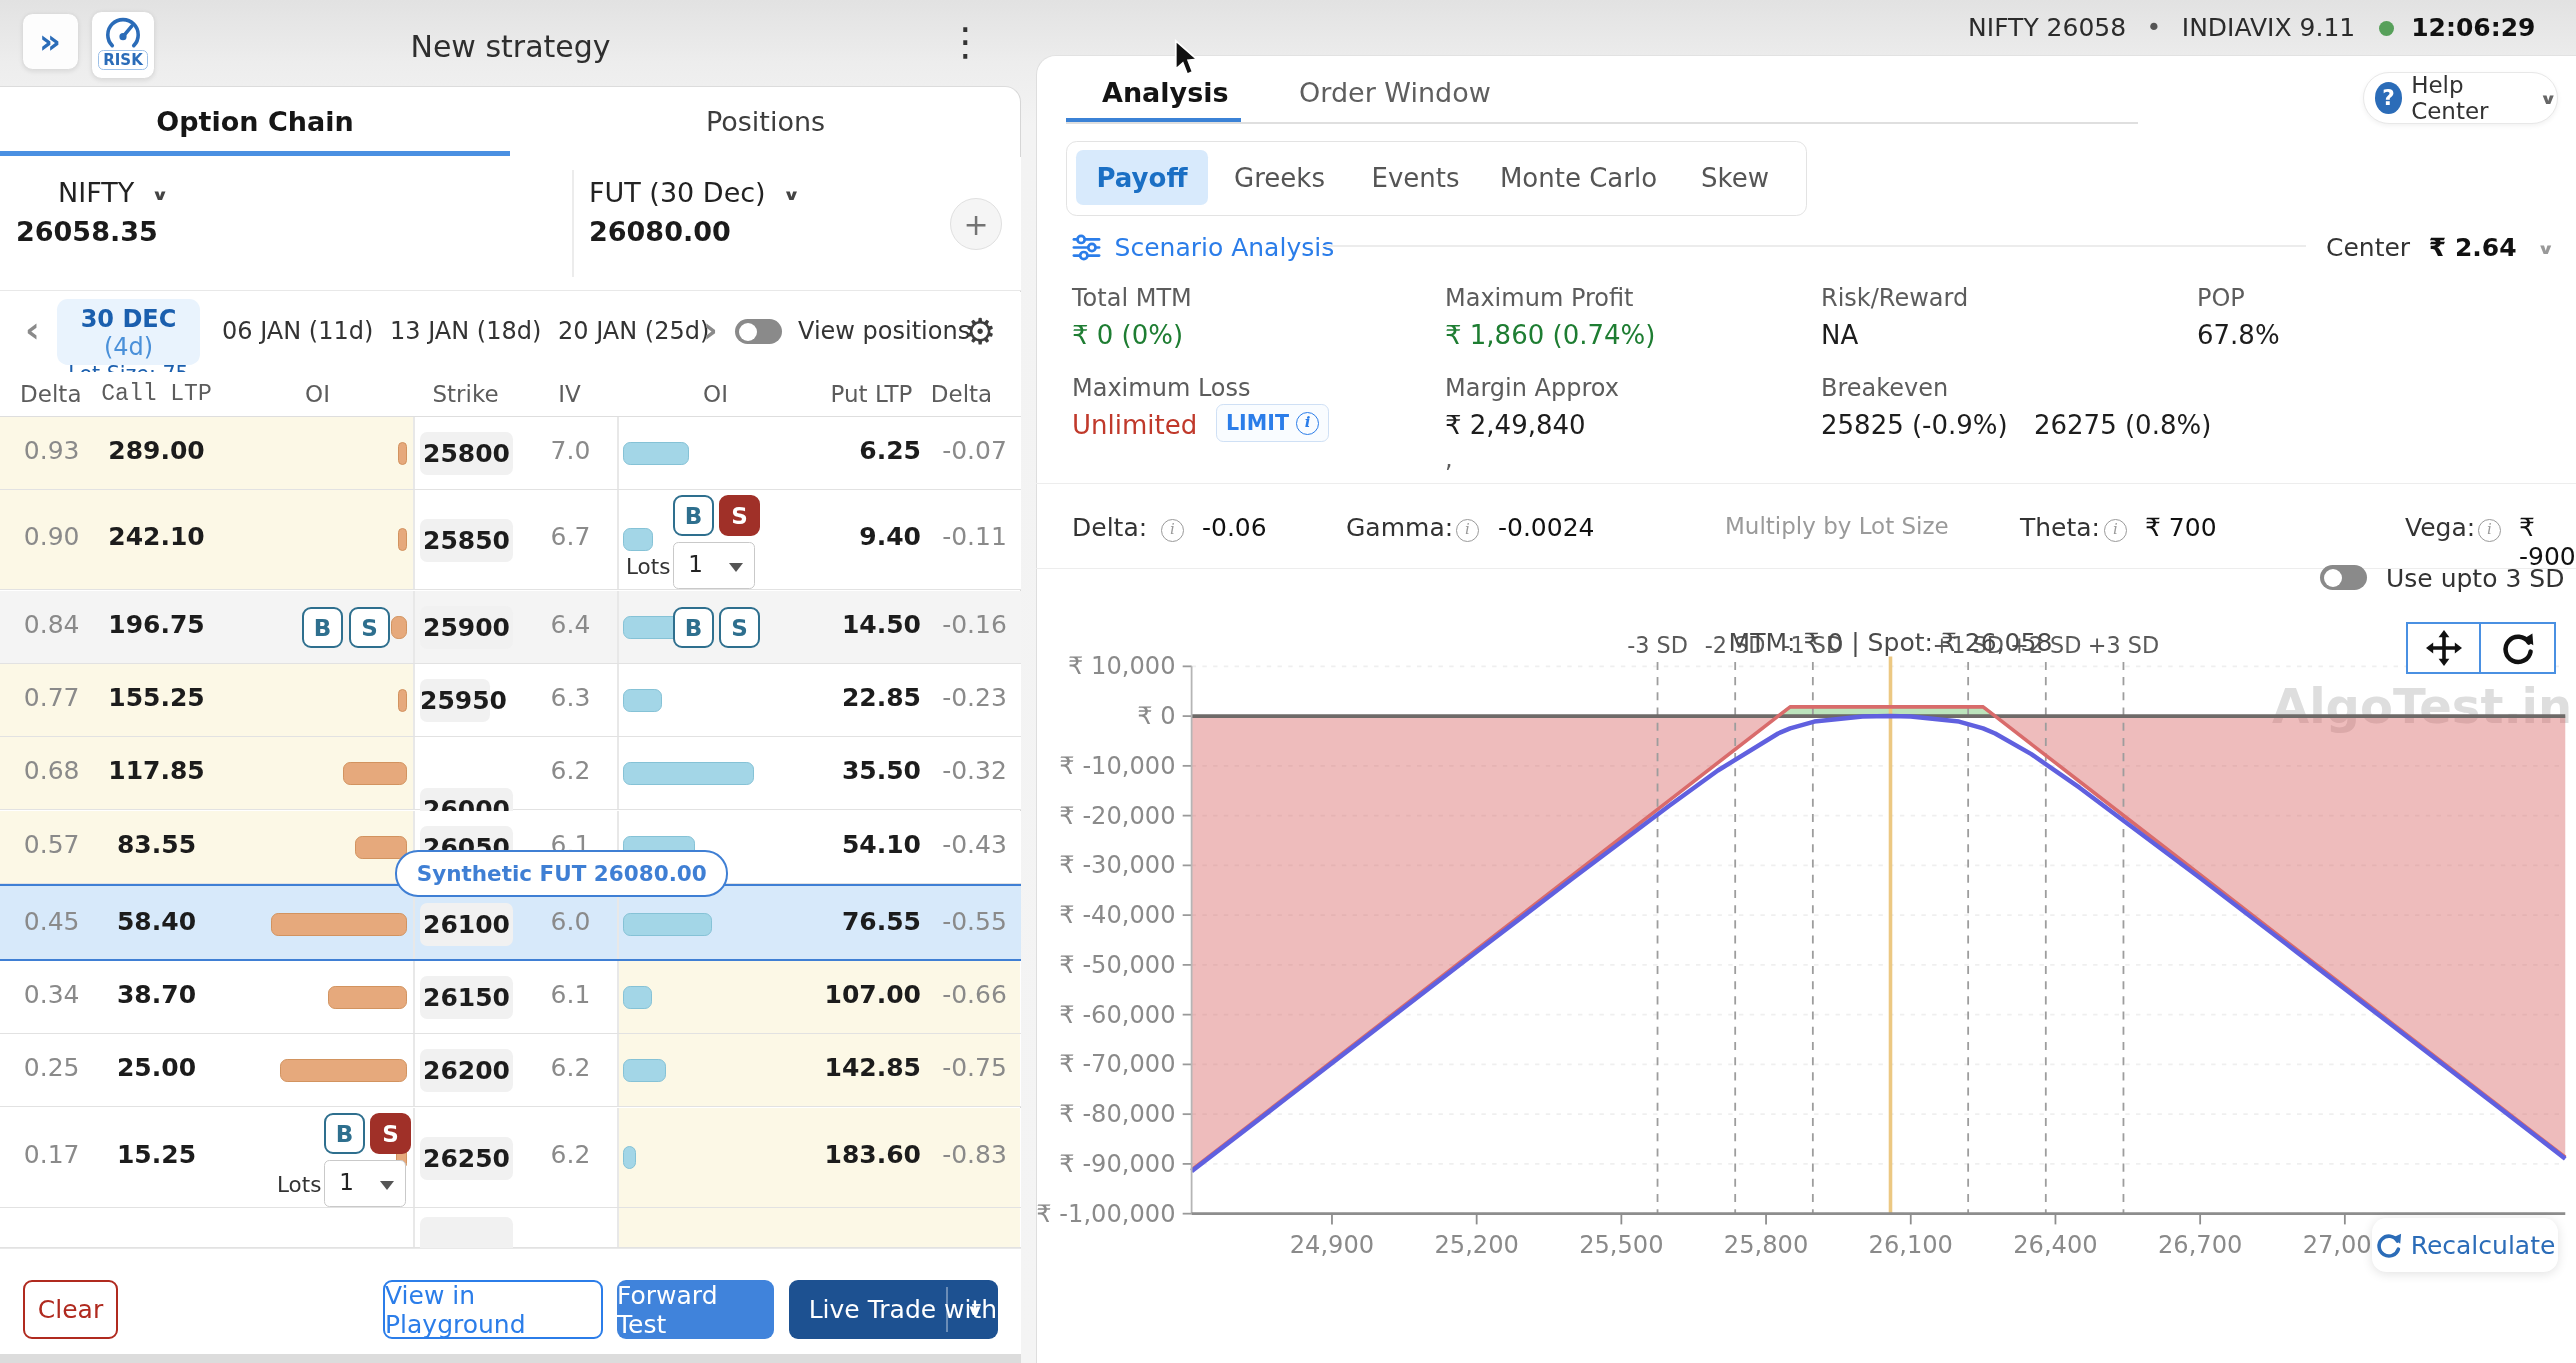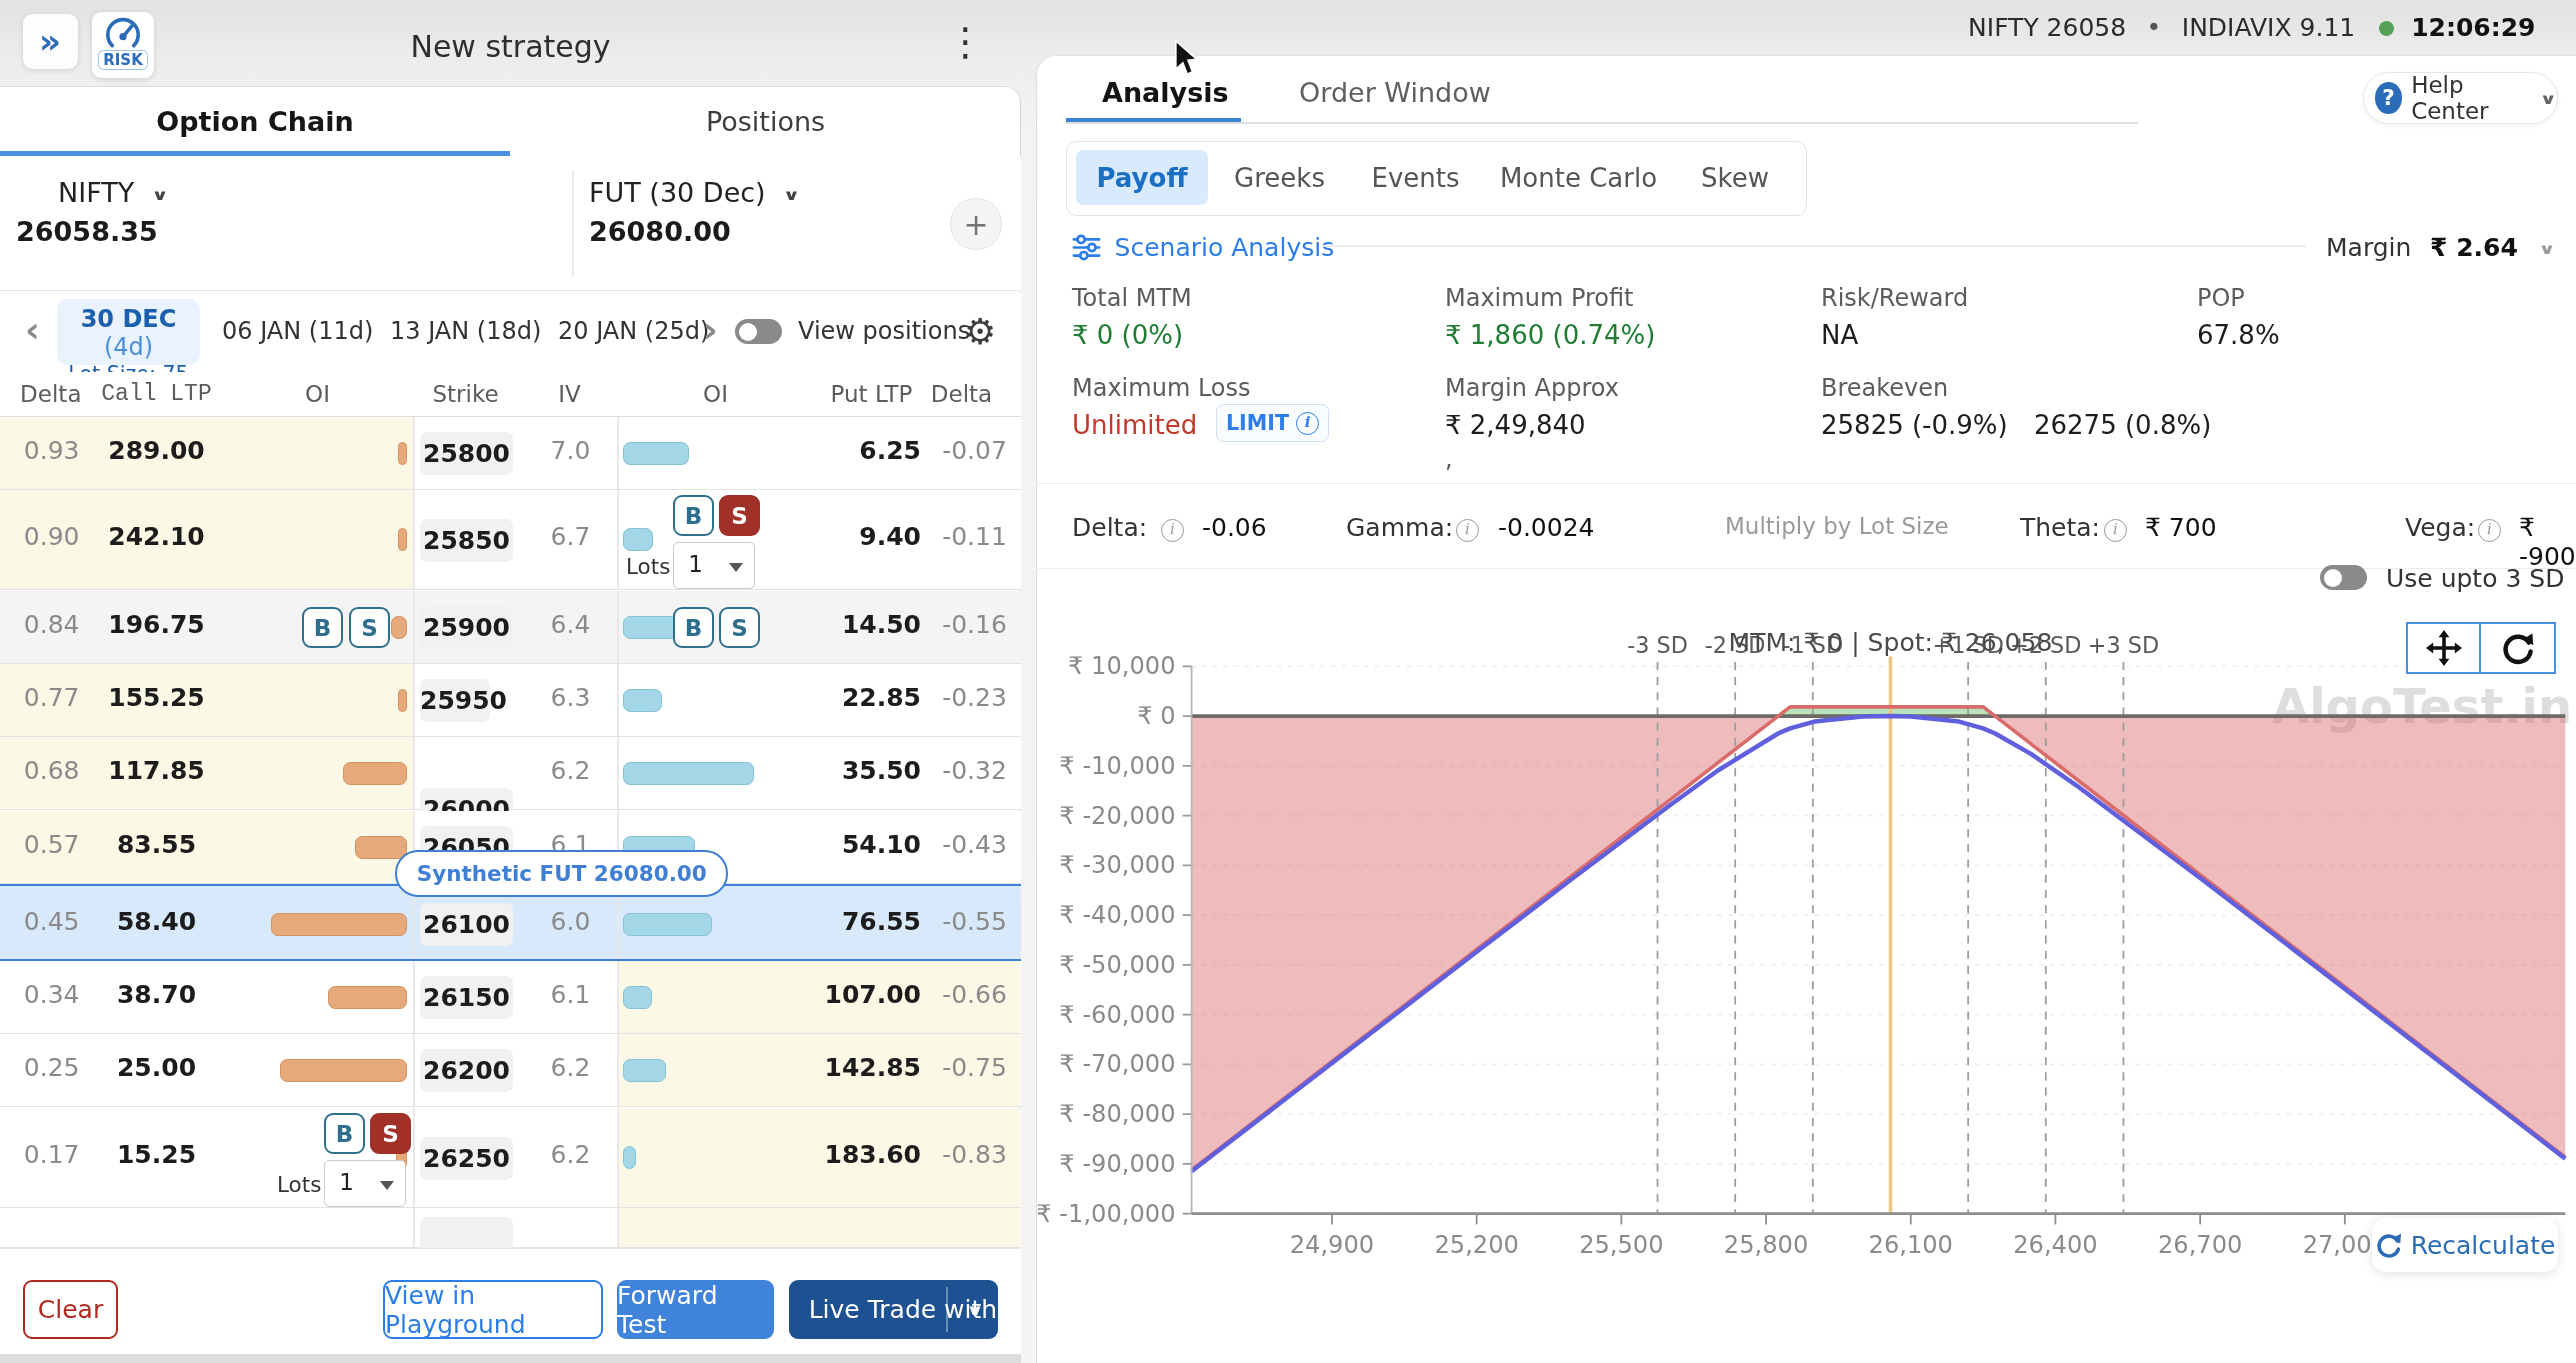--- a/index.html
+++ b/index.html
@@ -409,21 +409,21 @@
           <line x1="2" y1="24" x2="30" y2="24"></line>
         </g>
       <circle cx="10" cy="6" r="4" fill="#fff" stroke="#2b7de9" stroke-width="3"></circle>
         <circle cx="22" cy="15" r="4" fill="#fff" stroke="#2b7de9" stroke-width="3"></circle>
         <circle cx="13" cy="24" r="4" fill="#fff" stroke="#2b7de9" stroke-width="3"></circle>
     </svg>
     <span class="scn-text" style="margin-left:9px;">Scenario Analysis</span>
   </div>
   <div class="abs scn-line"></div>
   <div class="abs charges" style="left:2326px;top:233px;">
-    <span>Margin</span>
+    <span>Center</span>
     <b style="margin-left:10.7px;">₹ 2.64</b>
     <span class="chev" style="margin-left:12.5px;color:#999;">∨</span>
   </div>
 
   <div class="abs m-label" style="left:1072px;top:284px;">Total MTM</div>
   <div class="abs m-value green" style="left:1072px;top:320px;">₹ 0 (0%)</div>
   <div class="abs m-label" style="left:1445px;top:284px;">Maximum Profit</div>
   <div class="abs m-value green" style="left:1445px;top:320px;">₹ 1,860 (0.74%)</div>
   <div class="abs m-label" style="left:1821px;top:284px;">Risk/Reward</div>
   <div class="abs m-value" style="left:1821px;top:320px;">NA</div>

